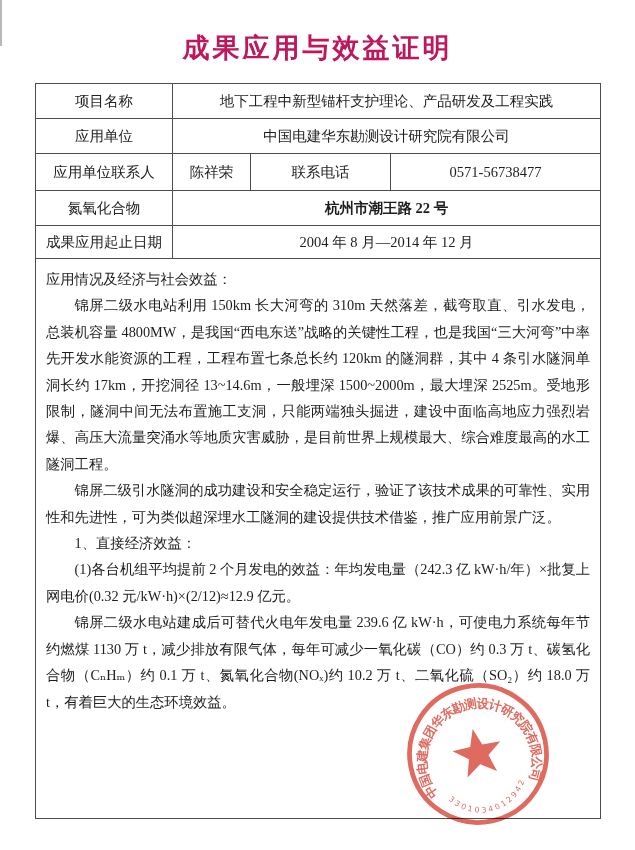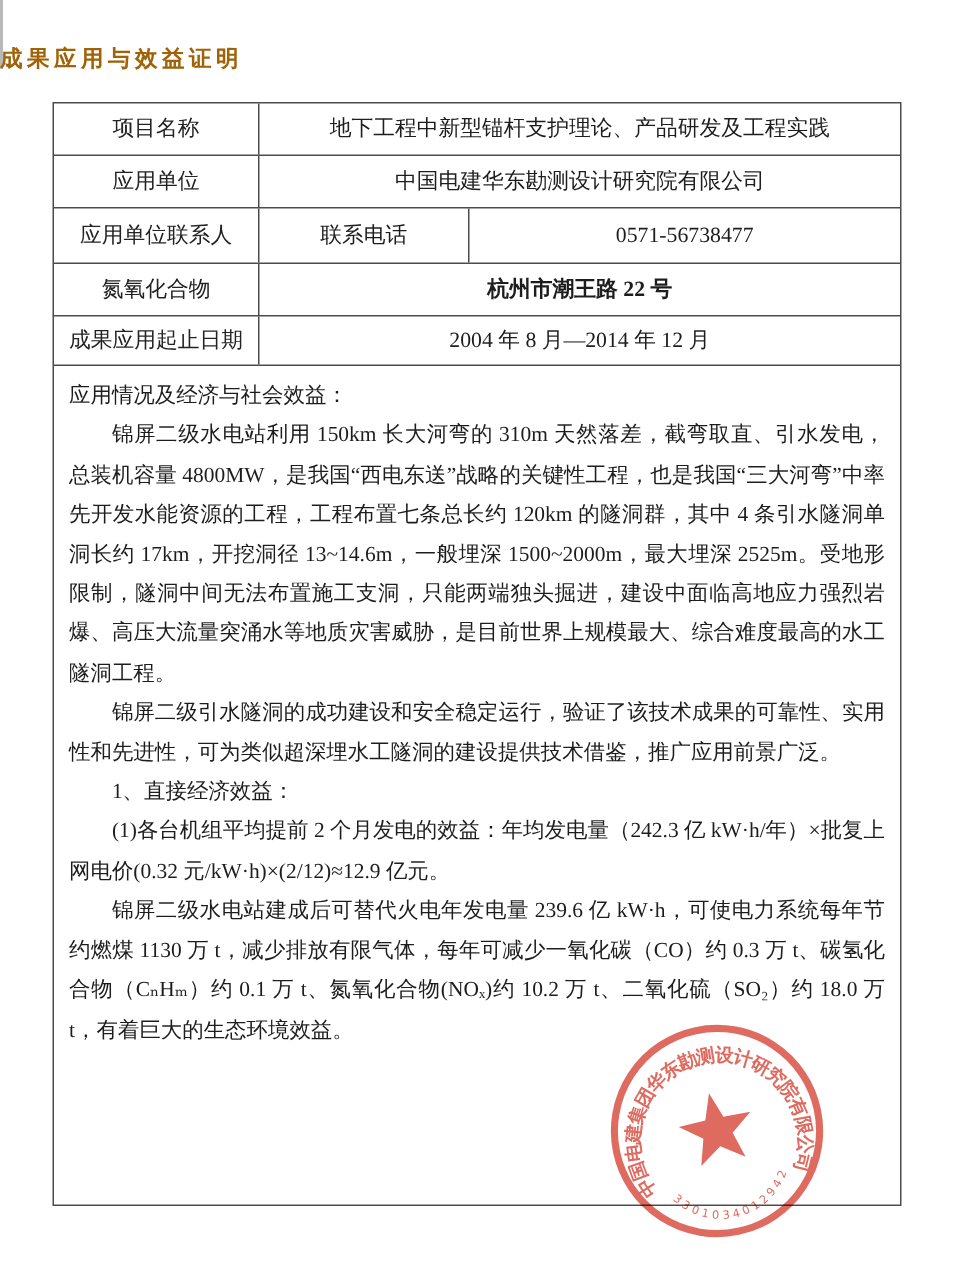--- a/index.html
+++ b/index.html
@@ -16,29 +16,29 @@
   .scan-edge {
     position: absolute;
     left: 0; top: 0;
     width: 2px; height: 46px;
     background: #9a9a9a;
     opacity: .7;
   }
   .doc-title {
     position: absolute;
     top: 30px; left: 0; right: 0;
-    text-align: left;
-    font-size: 15px;
+    text-align: center;
+    font-size: 27px;
     font-weight: bold;
     letter-spacing: 3px;
-    color: #a16207;
+    color: #be185d;
   }
   .doc-table {
     position: absolute;
-    left: 35px; top: 68px;
+    left: 35px; top: 83px;
     width: 566px; height: 736px;
     border: 1px solid #4c4c4c;
   }
   .t-row { display: flex; border-bottom: 1px solid #4c4c4c; }
   .t-row:last-child { border-bottom: none; }
   .t-cell {
     display: flex;
     align-items: center;
     justify-content: center;
     text-align: center;
@@ -95,20 +95,21 @@
       <div class="t-cell c-grow">地下工程中新型锚杆支护理论、产品研发及工程实践</div>
     </div>
 
     <div class="t-row r2">
       <div class="t-cell c-label">应用单位</div>
       <div class="t-cell c-grow">中国电建华东勘测设计研究院有限公司</div>
     </div>
 
     <div class="t-row r3">
       <div class="t-cell c-label">应用单位联系人</div>
+      <div class="t-cell c-mid">陈祥荣</div>
       <div class="t-cell c-tel">联系电话</div>
       <div class="t-cell c-grow">0571-56738477</div>
     </div>
 
     <div class="t-row r4">
       <div class="t-cell c-label">氮氧化合物</div>
       <div class="t-cell c-grow bold">杭州市潮王路 22 号</div>
     </div>
 
     <div class="t-row r5">

